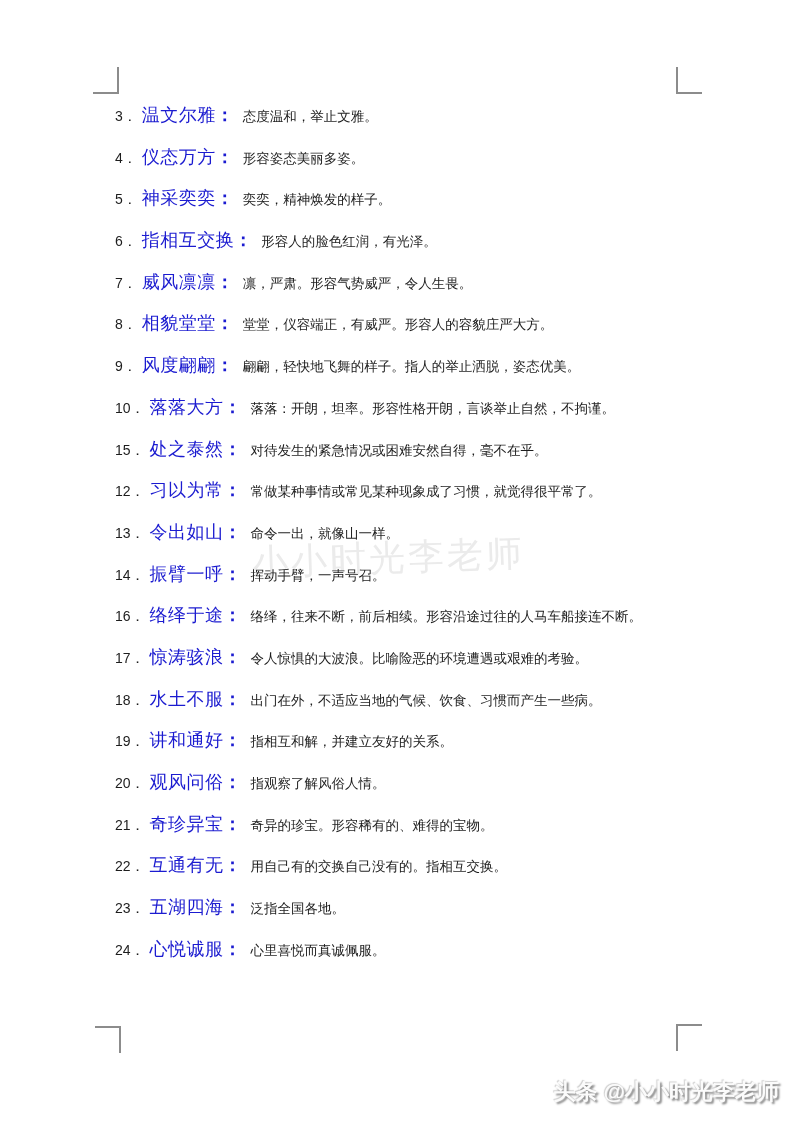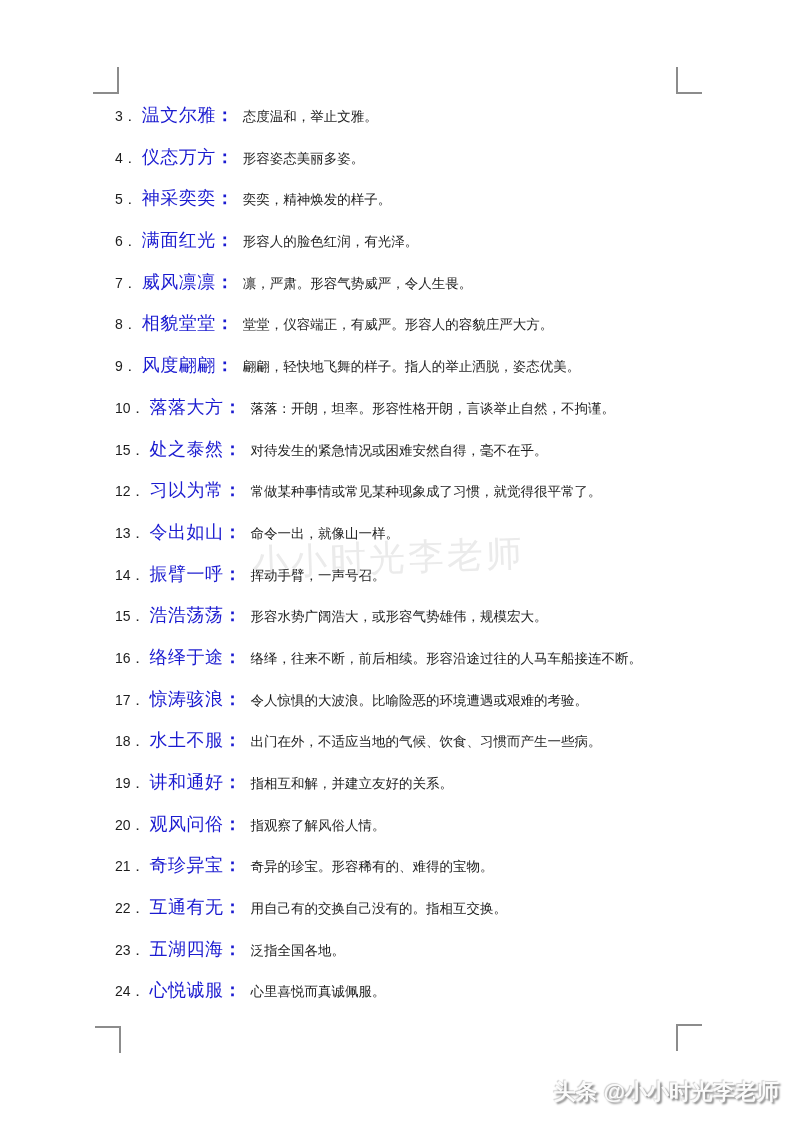--- a/index.html
+++ b/index.html
@@ -59,21 +59,21 @@
 
   <div class="row">
     <span class="num">4．</span><span class="idiom">仪态万方</span><span class="colon">：</span><span class="def">形容姿态美丽多姿。</span>
   </div>
 
   <div class="row">
     <span class="num">5．</span><span class="idiom">神采奕奕</span><span class="colon">：</span><span class="def">奕奕，精神焕发的样子。</span>
   </div>
 
   <div class="row">
-    <span class="num">6．</span><span class="idiom">满面红光</span><span class="colon">：</span><span class="def">形容人的脸色红润，有光泽。</span>
+    <span class="num">6．</span><span class="idiom">指相互交换</span><span class="colon">：</span><span class="def">形容人的脸色红润，有光泽。</span>
   </div>
 
   <div class="row">
     <span class="num">7．</span><span class="idiom">威风凛凛</span><span class="colon">：</span><span class="def">凛，严肃。形容气势威严，令人生畏。</span>
   </div>
 
   <div class="row">
     <span class="num">8．</span><span class="idiom">相貌堂堂</span><span class="colon">：</span><span class="def">堂堂，仪容端正，有威严。形容人的容貌庄严大方。</span>
   </div>
 
@@ -94,23 +94,20 @@
   </div>
 
   <div class="row">
     <span class="num">13．</span><span class="idiom">令出如山</span><span class="colon">：</span><span class="def">命令一出，就像山一样。</span>
   </div>
 
   <div class="row">
     <span class="num">14．</span><span class="idiom">振臂一呼</span><span class="colon">：</span><span class="def">挥动手臂，一声号召。</span>
   </div>
 
-  <div class="row">
-    <span class="num">15．</span><span class="idiom">浩浩荡荡</span><span class="colon">：</span><span class="def">形容水势广阔浩大，或形容气势雄伟，规模宏大。</span>
-  </div>
 
   <div class="row">
     <span class="num">16．</span><span class="idiom">络绎于途</span><span class="colon">：</span><span class="def">络绎，往来不断，前后相续。形容沿途过往的人马车船接连不断。</span>
   </div>
 
   <div class="row">
     <span class="num">17．</span><span class="idiom">惊涛骇浪</span><span class="colon">：</span><span class="def">令人惊惧的大波浪。比喻险恶的环境遭遇或艰难的考验。</span>
   </div>
 
   <div class="row">

